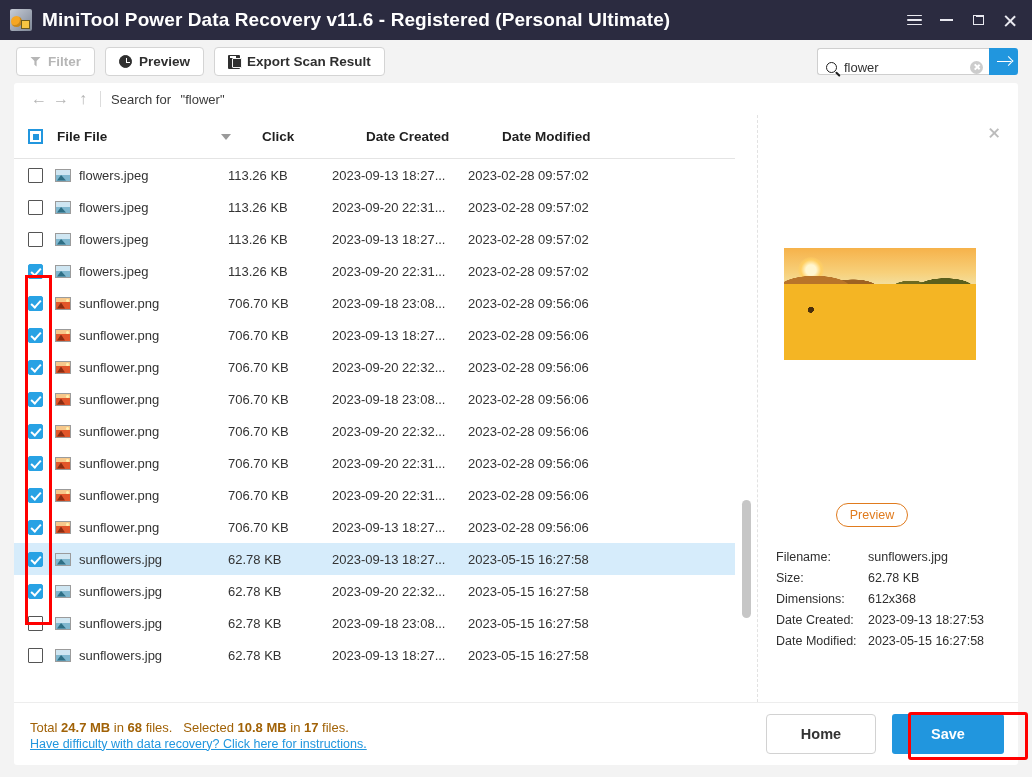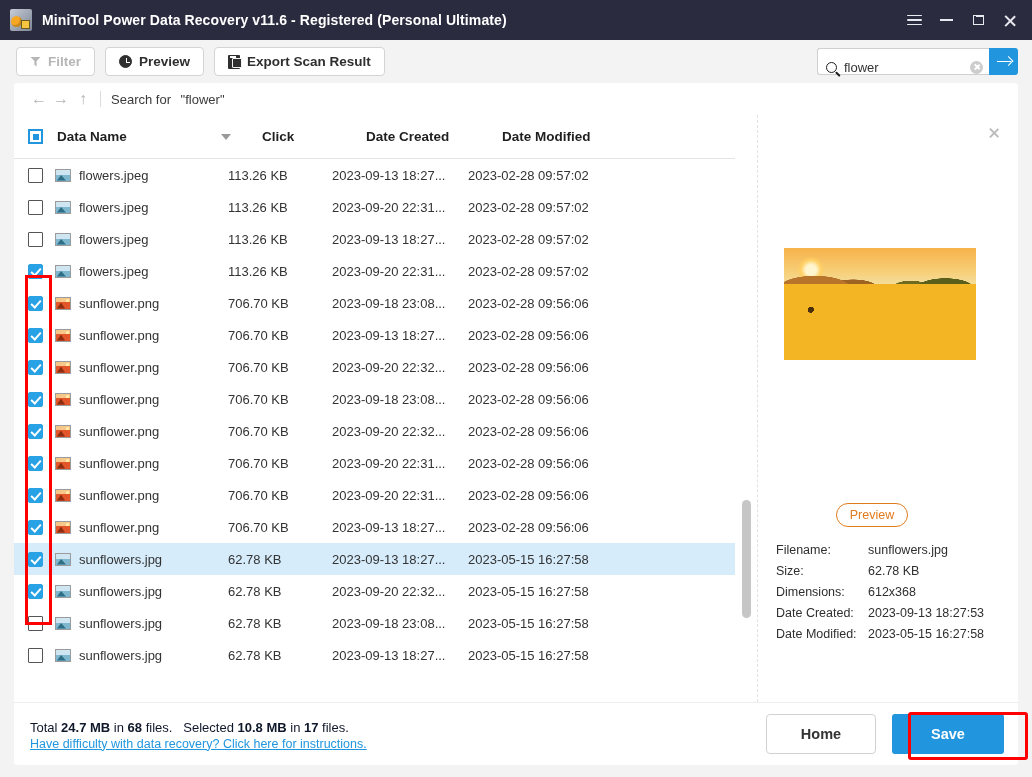--- a/index.html
+++ b/index.html
@@ -36,21 +36,21 @@
     left: 1px; top: 7px; width: 11px; height: 11px;
     background: #f5a623; border-radius: 50%;
     box-shadow: inset -2px -2px 0 rgba(0,0,0,.18);
   }
   .app-icon::after {
     content: ""; position: absolute;
     right: 2px; bottom: 2px; width: 7px; height: 7px;
     background: #f5c542; border: 1px solid #6b5b1e;
   }
   .title-text {
-    font-size: 14px; font-weight: bold;
+    font-size: 19px; font-weight: bold;
     letter-spacing: .1px; white-space: nowrap;
   }
   .win-ctrls { margin-left: auto; display: flex; align-items: center; }
   .win-btn {
     width: 32px; height: 30px;
     display: flex; align-items: center; justify-content: center;
     color: #e9e9f0; font-size: 15px; line-height: 1;
     cursor: default;
   }
   .hamburger { width: 15px; height: 11px; position: relative; }
@@ -375,35 +375,35 @@
     width: 72px; height: 24px;
     border: 1px solid #e07b1e; border-radius: 13px;
     color: #e07b1e; font-size: 12.5px;
     display: flex; align-items: center; justify-content: center;
     background: #ffffff; cursor: default;
   }
   .pv-meta {
     position: absolute; left: 18px; top: 428px;
     font-size: 12.5px; color: #2f2f2f;
   }
-  .pv-meta .mrow { display: flex; height: 21px; align-items: flex-start; }
+  .pv-meta .mrow { display: flex; height: 21px; align-items: flex-end; }
   .pv-meta .mk { width: 92px; flex: 0 0 92px; }
   .pv-meta .mv { white-space: nowrap; }
 
   
   .footer {
     flex: 0 0 63px; height: 63px;
     background: #ffffff;
     margin: 0 14px 12px;
     border-radius: 0 0 3px 3px;
     display: flex; align-items: center;
     padding: 0 14px 0 16px;
     border-top: 1px solid #ededed;
   }
-  .fstatus { font-size: 13px; color: #0f172a; line-height: 19px; }
+  .fstatus { font-size: 13px; color: #a16207; line-height: 19px; }
   .fstatus b { font-weight: bold; }
   .flink {
     font-size: 12.5px; color: #2196de;
     text-decoration: underline; cursor: default;
   }
   .fbtns { margin-left: auto; display: flex; align-items: center; gap: 16px; }
   .home-btn {
     width: 110px; height: 40px;
     border: 1px solid #d2d2d2; border-radius: 4px;
     background: #ffffff; color: #333;
@@ -490,21 +490,21 @@
       <span>Search for</span>
       <span class="q">"flower"</span>
     </div>
   </div>
 
   <div class="main">
 
     <div class="filepane">
       <div class="thead">
         <div class="cb-all"></div>
-        <div class="th col-name">Data Name</div>
+        <div class="th col-name">File File</div>
         <div class="sort-caret"></div>
         <div class="th col-size">Click</div>
         <div class="th col-dc">Date Created</div>
         <div class="th col-dm">Date Modified</div>
       </div>
 
       <div class="tbody" id="rows">
           <div class="row">
             <div class="cb"></div>
             <div class="ficon jpeg"></div>

